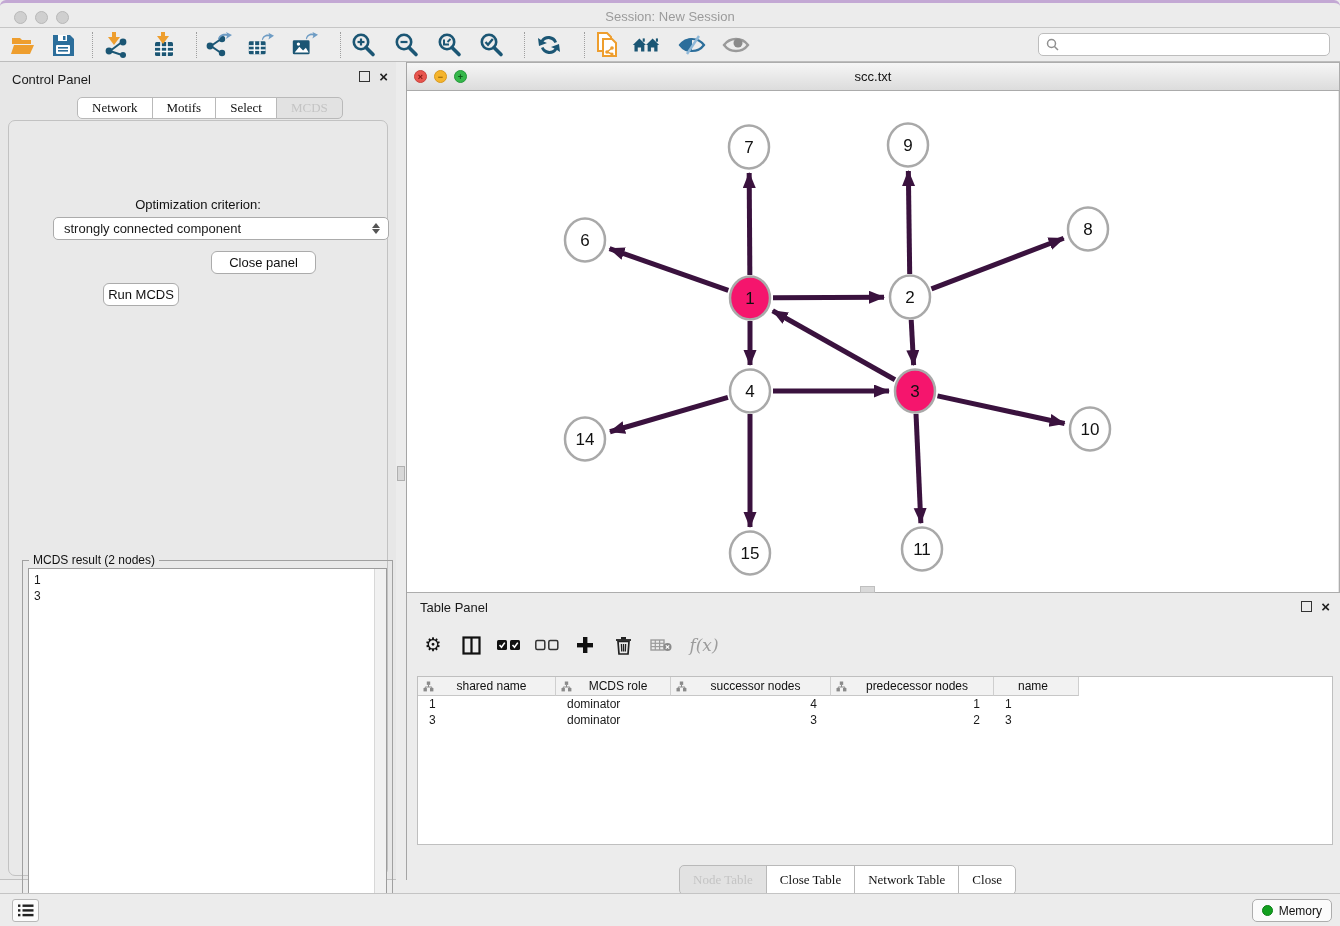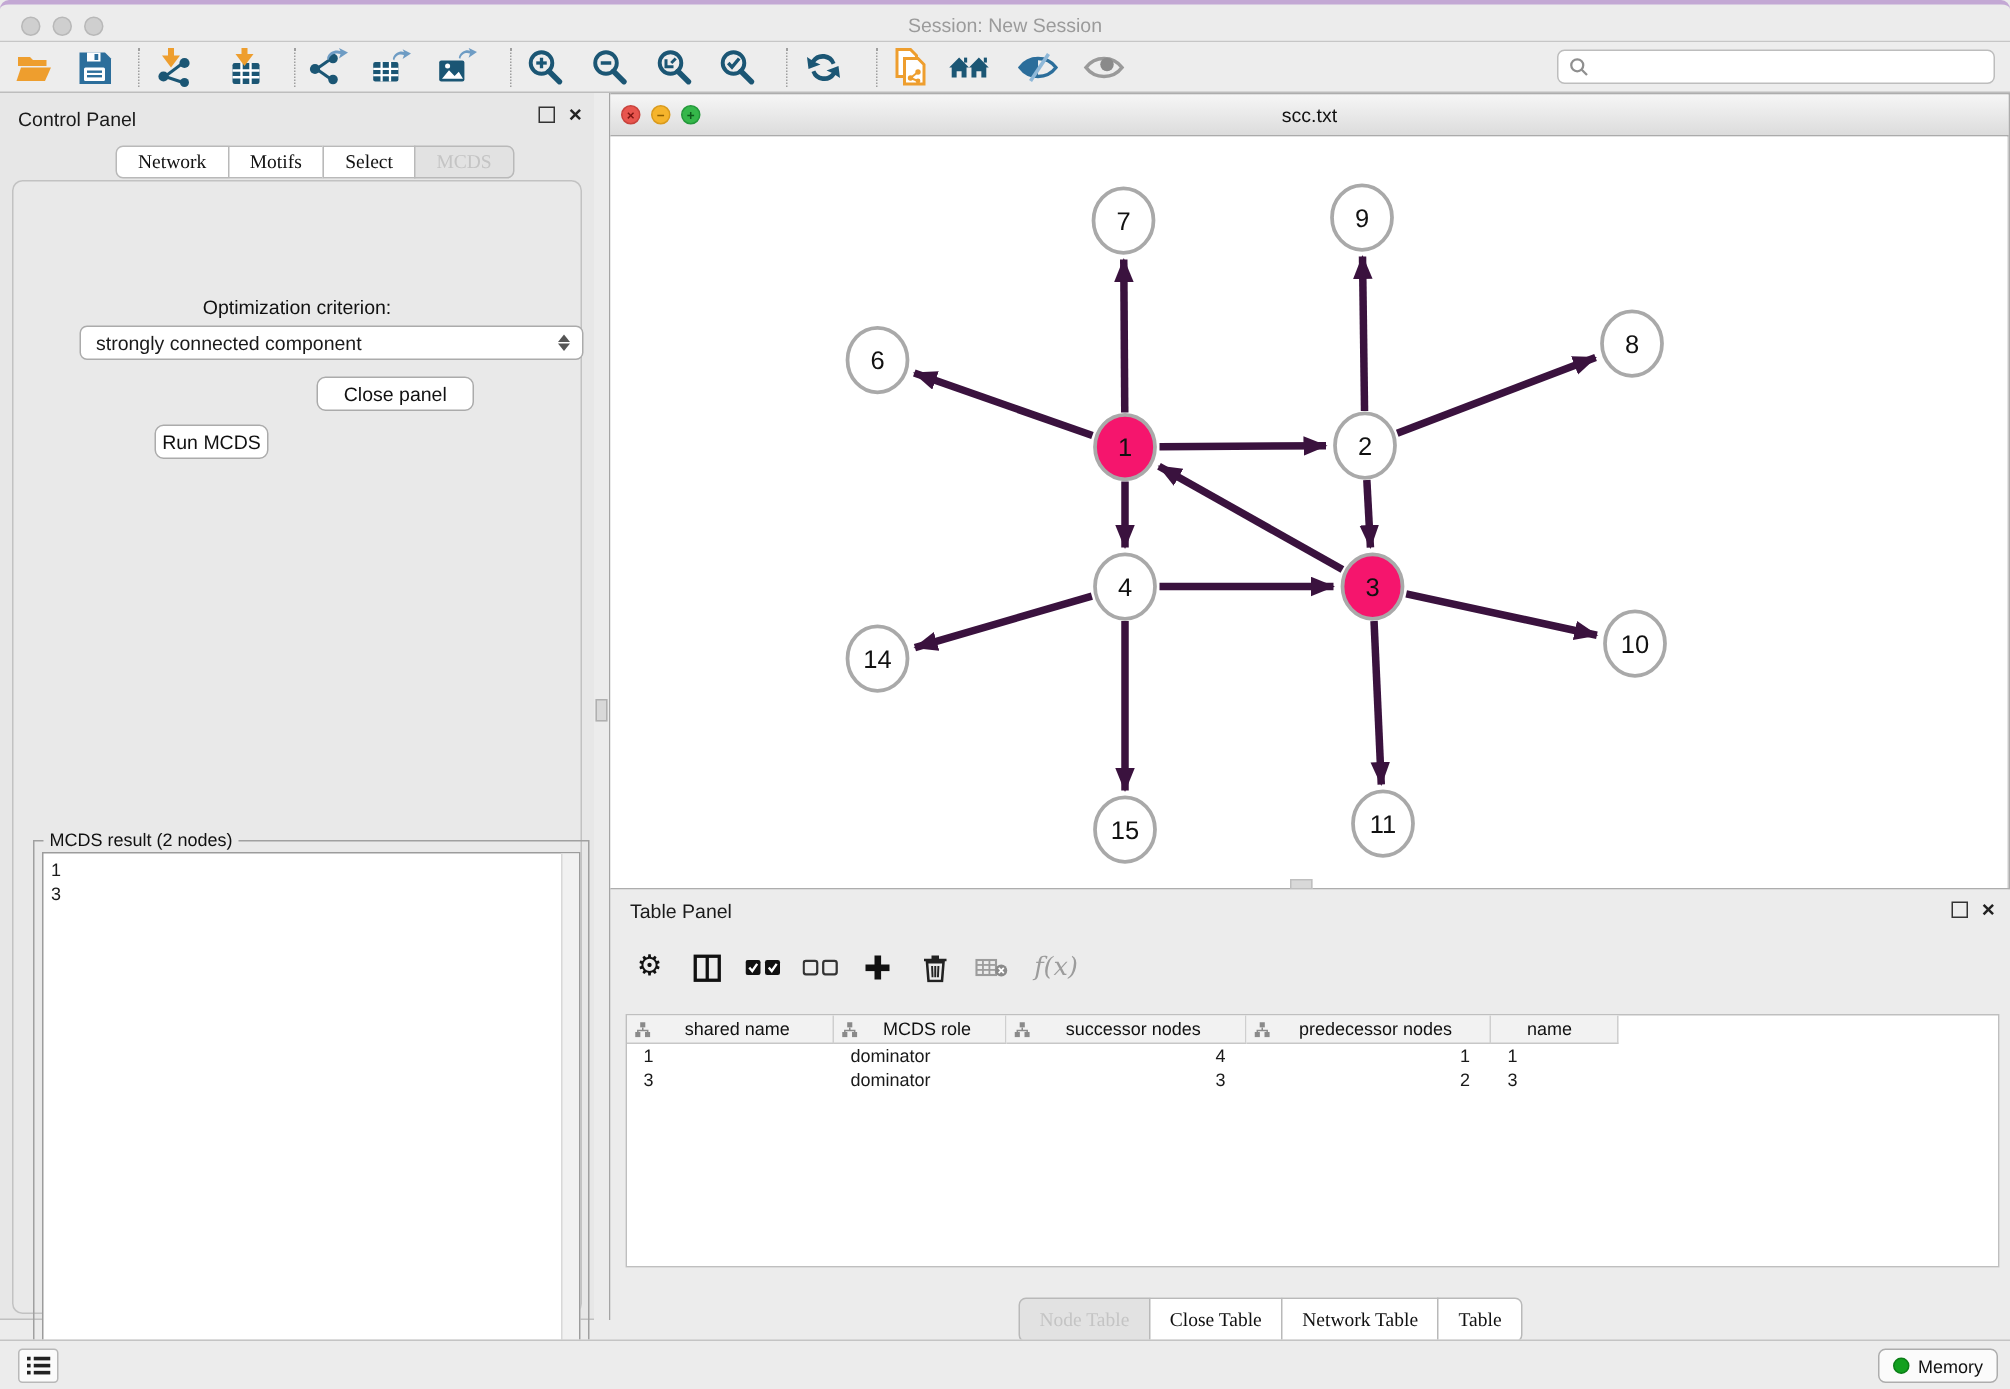--- a/index.html
+++ b/index.html
@@ -564,21 +564,21 @@
       <div class="td ar" style="width:160px">3</div>
       <div class="td ar" style="width:163px">2</div>
       <div class="td al" style="width:85px">3</div>
     </div>
   </div>
 
   <div class="seg-tabs tp-tabs">
     <div class="seg sel">Node Table</div>
     <div class="seg">Close Table</div>
     <div class="seg">Network Table</div>
-    <div class="seg">Table</div>
+    <div class="seg">Close</div>
   </div>
 </div>
 
 <div class="statusbar">
   <div class="list-btn">
     <svg width="16" height="13" viewBox="0 0 16 13">
         <g fill="#222">
           <rect x="0" y="0.5" width="2.4" height="2.4"></rect>
           <rect x="4.5" y="0.5" width="11" height="2.4"></rect>
           <rect x="0" y="5.2" width="2.4" height="2.4"></rect>

